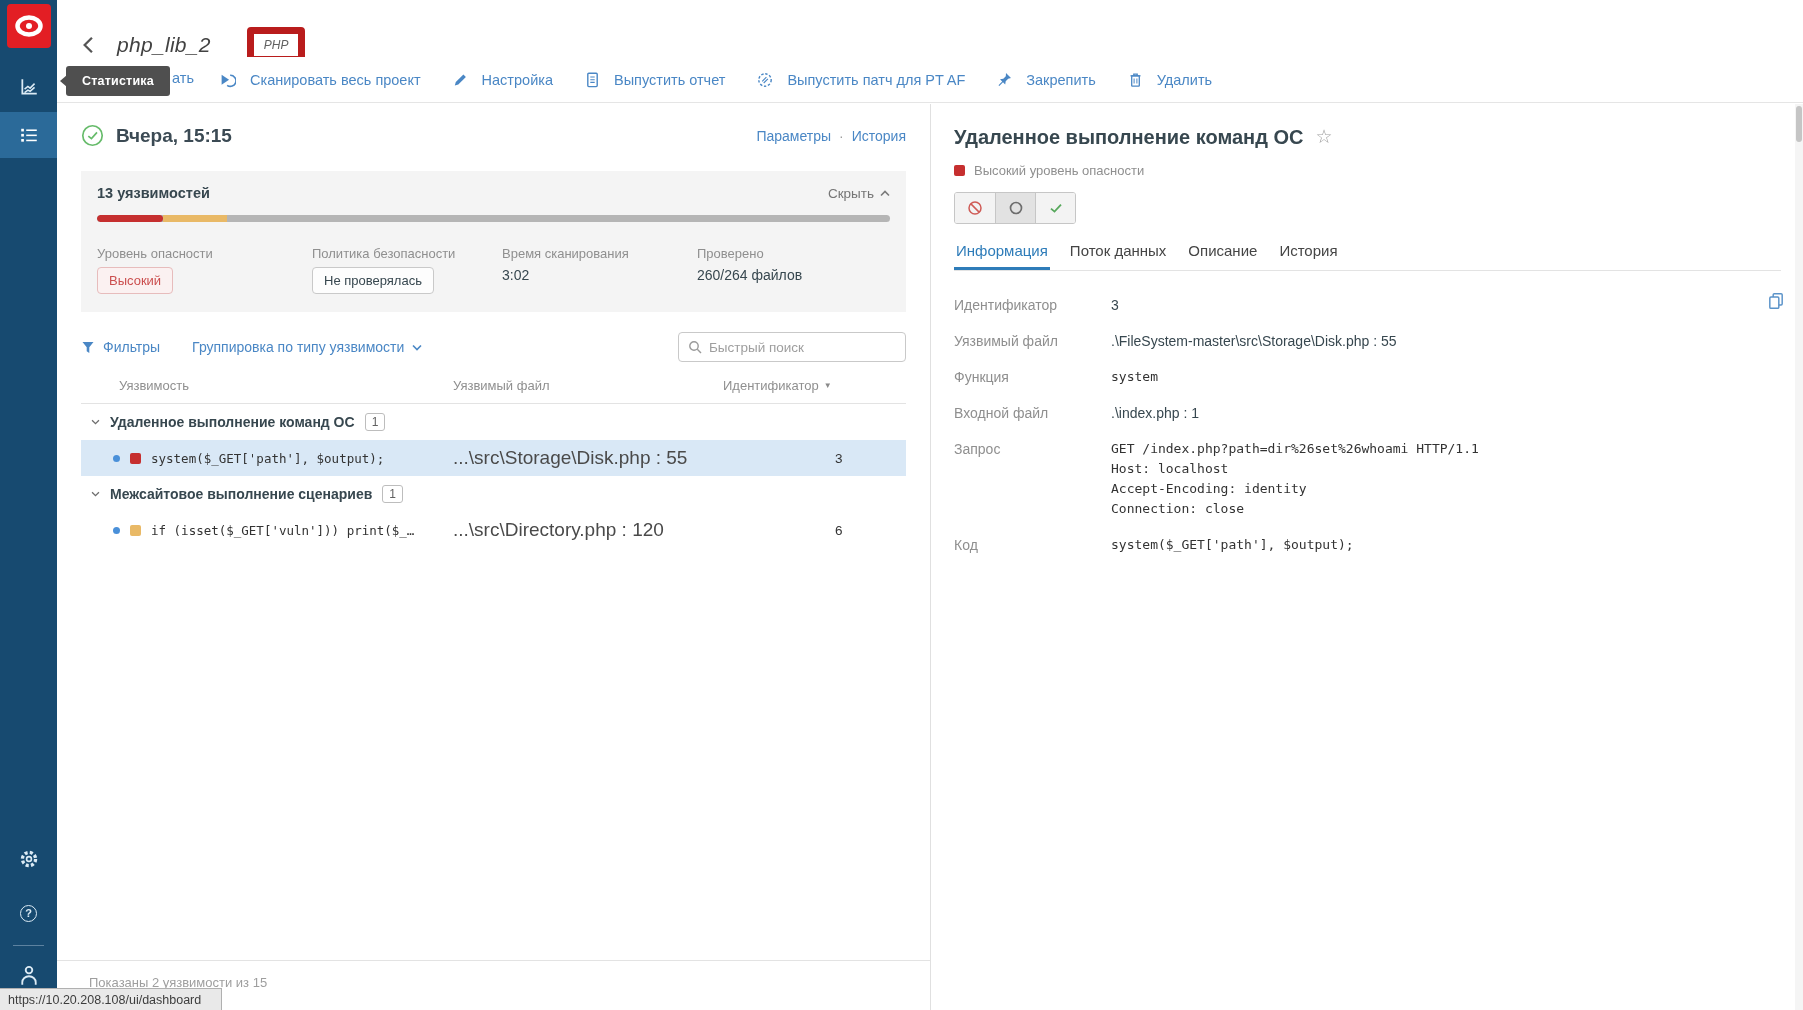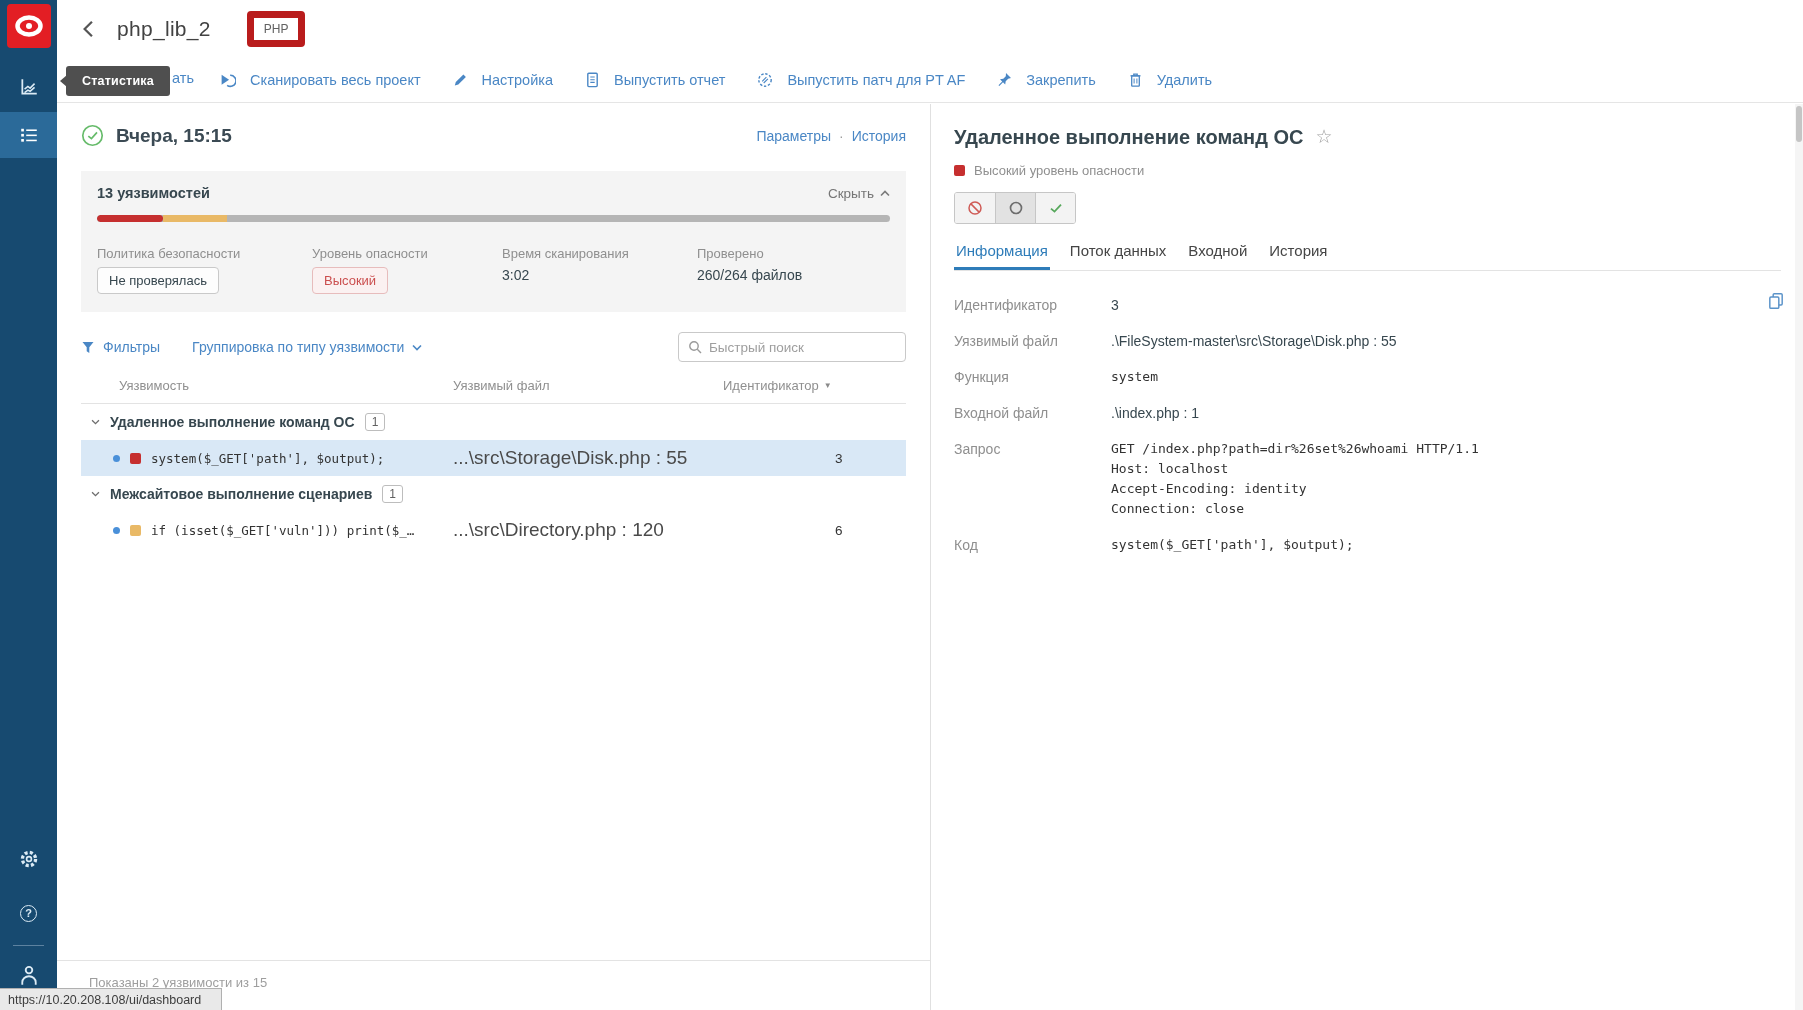--- a/index.html
+++ b/index.html
@@ -19,22 +19,22 @@
   .nav-stats { top:64px; }
   .nav-list { top:112px; }
   .nav-gear { top:836px; }
   .nav-help { top:890px; }
   .side-divider { position:absolute; top:945px; left:13px; width:31px; border-top:1px solid #5d82a0; }
   .nav-user { top:952px; }
   .help-circle { width:17px; height:17px; border:1.5px solid #dcebf5; border-radius:50%;
     color:#dcebf5; font-size:11px; font-weight:bold; display:flex; align-items:center; justify-content:center; }
 
   
-  .header { position:absolute; left:57px; top:0; right:0; height:57px; background:#fff;
-    display:flex; align-items:center; padding-left:16px; }
+  .header { position:absolute; left:57px; top:16px; right:0; height:57px; background:#fff;
+    display:flex; align-items:center; padding-left:16px;font-style:italic; }
   .back-btn { width:30px; height:30px; display:flex; align-items:center; justify-content:center; cursor:pointer; }
   .proj-title { font-size:21px; color:#424242; margin-left:14px; letter-spacing:.3px; }
   .proj-badge { margin-left:36px; font-size:12px; color:#616161; border:7px solid #b91c1c; border-radius:4px; padding:4px 10px; }
 
   
   .toolbar { position:absolute; left:57px; top:57px; right:0; height:46px; border-bottom:1px solid #e5e5e5; background:#fff; }
   .tb-partial { position:absolute; left:115px; top:13px; color:#4a87c5; font-size:14.5px; cursor:pointer; }
   .tb-items { position:absolute; left:163px; top:0; height:45px; display:flex; align-items:center; gap:32px; }
   .tb-item { display:flex; align-items:center; gap:14px; color:#4a87c5; font-size:14.5px; cursor:pointer; white-space:nowrap; }
 
@@ -280,26 +280,26 @@
               </svg>
           </span>
         </span>
       </div>
       <div class="progress" data-interactable="false">
         <div class="seg-high" data-interactable="false"></div>
         <div class="seg-med" data-interactable="false"></div>
       </div>
       <div class="sum-stats">
         <div data-interactable="false">
+          <div class="stat-label" data-interactable="false">Уровень опасности</div>
+          <div class="stat-value"><span class="pill red" data-interactable="false">Высокий</span></div>
+        </div>
+        <div data-interactable="false">
           <div class="stat-label" data-interactable="false">Политика безопасности</div>
           <div class="stat-value"><span class="pill" data-interactable="false">Не проверялась</span></div>
-        </div>
-        <div data-interactable="false">
-          <div class="stat-label" data-interactable="false">Уровень опасности</div>
-          <div class="stat-value"><span class="pill red" data-interactable="false">Высокий</span></div>
         </div>
         <div data-interactable="false">
           <div class="stat-label" data-interactable="false">Время сканирования</div>
           <div class="stat-value" data-interactable="false">3:02</div>
         </div>
         <div data-interactable="false">
           <div class="stat-label" data-interactable="false">Проверено</div>
           <div class="stat-value" data-interactable="false">260/264 файлов</div>
         </div>
       </div>
@@ -415,21 +415,21 @@
         <svg width="16" height="16" viewBox="0 0 16 16">
             <polyline points="3,8.6 6.5,11.6 13,4.6" fill="none" stroke="#57a85c" stroke-width="1.8"></polyline>
           </svg>
       </span>
     </span>
   </div>
 
   <div class="tabs" data-interactable="false">
     <span class="tab active" data-interactable="true">Информация</span>
     <span class="tab" data-interactable="true">Поток данных</span>
-    <span class="tab" data-interactable="true">Входной</span>
+    <span class="tab" data-interactable="true">Описание</span>
     <span class="tab" data-interactable="true">История</span>
   </div>
 
   <div class="fields">
     <div class="f-row" data-interactable="false">
       <span class="f-label" data-interactable="false">Идентификатор</span>
       <span class="f-value" data-interactable="false">3</span>
     </div>
     <div class="f-row" data-interactable="false">
       <span class="f-label" data-interactable="false">Уязвимый файл</span>

